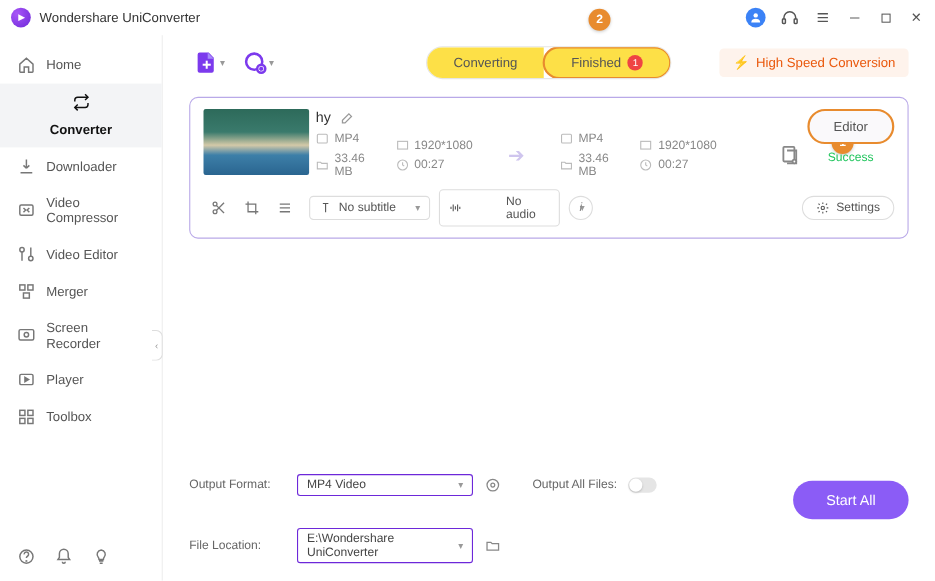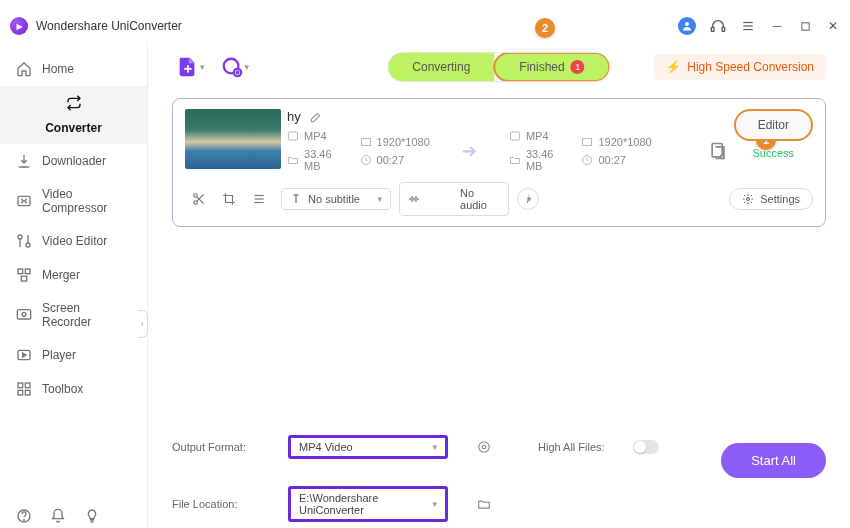--- a/index.html
+++ b/index.html
@@ -1,18 +1,18 @@
 <!DOCTYPE html>
 <html><head>
 <meta charset="utf-8">
 <style>
 * { margin: 0; padding: 0; box-sizing: border-box; font-family: -apple-system, BlinkMacSystemFont, "Segoe UI", Arial, sans-serif; }
 body { width: 850px; height: 528px; background: #fff; overflow: hidden; font-size: 12px; color: #333; }
 
-.titlebar { height: 32px; display: flex; align-items: center; padding: 0 10px; margin-top: 10px; }
+.titlebar { height: 32px; display: flex; align-items: center; padding: 0 10px; }
 .titlebar .logo { width: 18px; height: 18px; border-radius: 50%; background: radial-gradient(circle at 30% 30%, #a855f7, #6d28d9); margin-right: 8px; position: relative; }
 .titlebar .logo::after { content: '▶'; color: #fff; font-size: 8px; position: absolute; top: 50%; left: 50%; transform: translate(-40%, -50%); }
 .titlebar .title { font-size: 12px; color: #333; }
 .titlebar .spacer { flex: 1; }
 .win-controls { display: flex; gap: 14px; align-items: center; }
 .avatar-icon { width: 18px; height: 18px; border-radius: 50%; background: #3b82f6; color: #fff; display: flex; align-items: center; justify-content: center; font-size: 10px; }
 .hdr-ico { width: 16px; height: 16px; display: flex; align-items: center; justify-content: center; color: #555; cursor: pointer; }
 .win-btn { width: 14px; height: 14px; display: flex; align-items: center; justify-content: center; color: #555; cursor: pointer; font-size: 12px; }
 
 .layout { display: flex; height: 496px; }
@@ -26,21 +26,21 @@
 
 .main { flex: 1; display: flex; flex-direction: column; padding: 10px 24px 8px 24px; position: relative; }
 
 .topbar { display: flex; align-items: center; gap: 8px; margin-bottom: 16px; }
 .top-icon-btn { display: flex; align-items: center; gap: 2px; cursor: pointer; padding: 4px; }
 .add-file-ico { width: 22px; height: 22px; color: #7c3aed; }
 .add-url-ico { width: 22px; height: 22px; color: #7c3aed; }
 .chev-sm { font-size: 9px; color: #999; }
 
 .tabs-wrap { display: flex; border: 1px solid #e5e5e5; border-radius: 16px; overflow: hidden; position: relative; margin-left: auto; margin-right: auto; position: absolute; left: 50%; transform: translateX(-50%); }
-.tab { padding: 6px 24px; font-size: 12px; color: #555; cursor: pointer; display: flex; align-items: center; gap: 6px; background: #bef264; }
+.tab { padding: 6px 24px; font-size: 12px; color: #555; cursor: pointer; display: flex; align-items: center; gap: 6px; background: #fde047; }
 .tab.finished { border: 2px solid #e88b2e; border-radius: 16px; margin: -1px; position: relative; }
 .tab-badge { width: 14px; height: 14px; border-radius: 50%; background: #ef4444; color: #fff; font-size: 9px; display: flex; align-items: center; justify-content: center; }
 .callout { position: absolute; width: 20px; height: 20px; border-radius: 50%; background: #e88b2e; color: #fff; display: flex; align-items: center; justify-content: center; font-size: 11px; font-weight: 600; box-shadow: 0 1px 3px rgba(0,0,0,0.2); }
 .callout-2 { top: -24px; left: 50%; transform: translateX(36px); }
 .callout-1 { top: 88px; right: 74px; }
 
 .hs-btn { margin-left: auto; display: flex; align-items: center; gap: 6px; color: #ea580c; background: #fef3ec; padding: 6px 12px; border-radius: 4px; cursor: pointer; font-size: 12px; }
 .bolt { color: #f97316; }
 
 .card { border: 1px solid #b9a9e8; border-radius: 8px; padding: 10px 12px 10px 12px; position: relative; }
@@ -64,23 +64,23 @@
 .tool-strip { display: flex; gap: 14px; align-items: center; padding: 0 6px; }
 .ts-ico { width: 16px; height: 16px; color: #777; cursor: pointer; display: flex; align-items: center; justify-content: center; }
 .sel { display: flex; align-items: center; gap: 6px; border: 1px solid #ddd; border-radius: 4px; padding: 4px 8px; font-size: 11px; color: #555; cursor: pointer; background: #fff; }
 .sel .chev-sm { margin-left: auto; }
 .sel-sub { width: 110px; }
 .sel-aud { width: 110px; gap: 40px; }
 .info-circ { width: 22px; height: 22px; border: 1px solid #ddd; border-radius: 50%; display: flex; align-items: center; justify-content: center; font-size: 11px; color: #888; cursor: pointer; font-style: italic; }
 .settings-pill { margin-left: auto; display: flex; align-items: center; gap: 6px; border: 1px solid #ddd; border-radius: 14px; padding: 4px 12px; font-size: 11px; color: #555; cursor: pointer; }
 
 .bottombar { margin-top: auto; padding-top: 10px; }
-.bb-row { display: flex; align-items: center; gap: 28px; margin-bottom: 8px; font-size: 11px; color: #666; }
+.bb-row { display: flex; align-items: center; gap: 10px; margin-bottom: 8px; font-size: 11px; color: #666; }
 .bb-label { width: 88px; }
-.bb-sel { display: flex; align-items: center; border: 3px solid #6d28d9; border-radius: 3px; padding: 3px 8px; width: 160px; font-size: 11px; color: #444; cursor: pointer; }
+.bb-sel { display: flex; align-items: center; border: 1px solid #6d28d9; border-radius: 3px; padding: 3px 8px; width: 160px; font-size: 11px; color: #444; cursor: pointer; }
 .bb-sel .chev-sm { margin-left: auto; }
 .bb-ico { color: #888; cursor: pointer; width: 16px; height: 16px; display: flex; align-items: center; justify-content: center; }
 .merge-lbl { margin-left: 18px; }
 .toggle { width: 26px; height: 14px; border-radius: 7px; background: #e5e5e5; position: relative; cursor: pointer; }
 .toggle::after { content: ''; width: 12px; height: 12px; border-radius: 50%; background: #fff; position: absolute; top: 1px; left: 1px; box-shadow: 0 1px 2px rgba(0,0,0,0.2); }
 .start-all { margin-left: auto; background: #8b5cf6; color: #fff; border: none; border-radius: 18px; padding: 10px 30px; font-size: 13px; cursor: pointer; margin-top: 28px; }
 svg { display: block; }
 </style>
 </head>
 <body>
@@ -445,21 +445,21 @@
         <div class="bb-sel">
           <span>MP4 Video</span>
           <span class="chev-sm">▾</span>
         </div>
         <span class="bb-ico">
             <svg width="14" height="14" viewBox="0 0 24 24" fill="none" stroke="currentColor" stroke-width="2">
               <circle cx="12" cy="12" r="3"></circle>
               <circle cx="12" cy="12" r="9"></circle>
             </svg>
           </span>
-        <span class="merge-lbl">High All Files:</span>
+        <span class="merge-lbl">Output All Files:</span>
         <div class="toggle"></div>
         <button class="start-all">Start All</button>
       </div>
       <div class="bb-row">
         <span class="bb-label">File Location:</span>
         <div class="bb-sel">
           <span>E:\Wondershare UniConverter</span>
           <span class="chev-sm">▾</span>
         </div>
         <span class="bb-ico">

